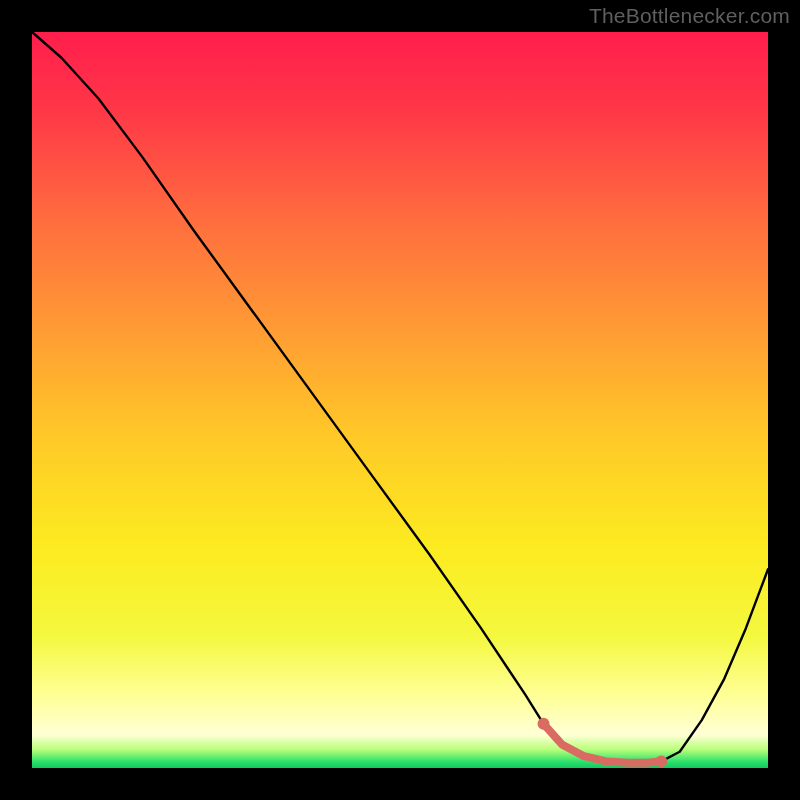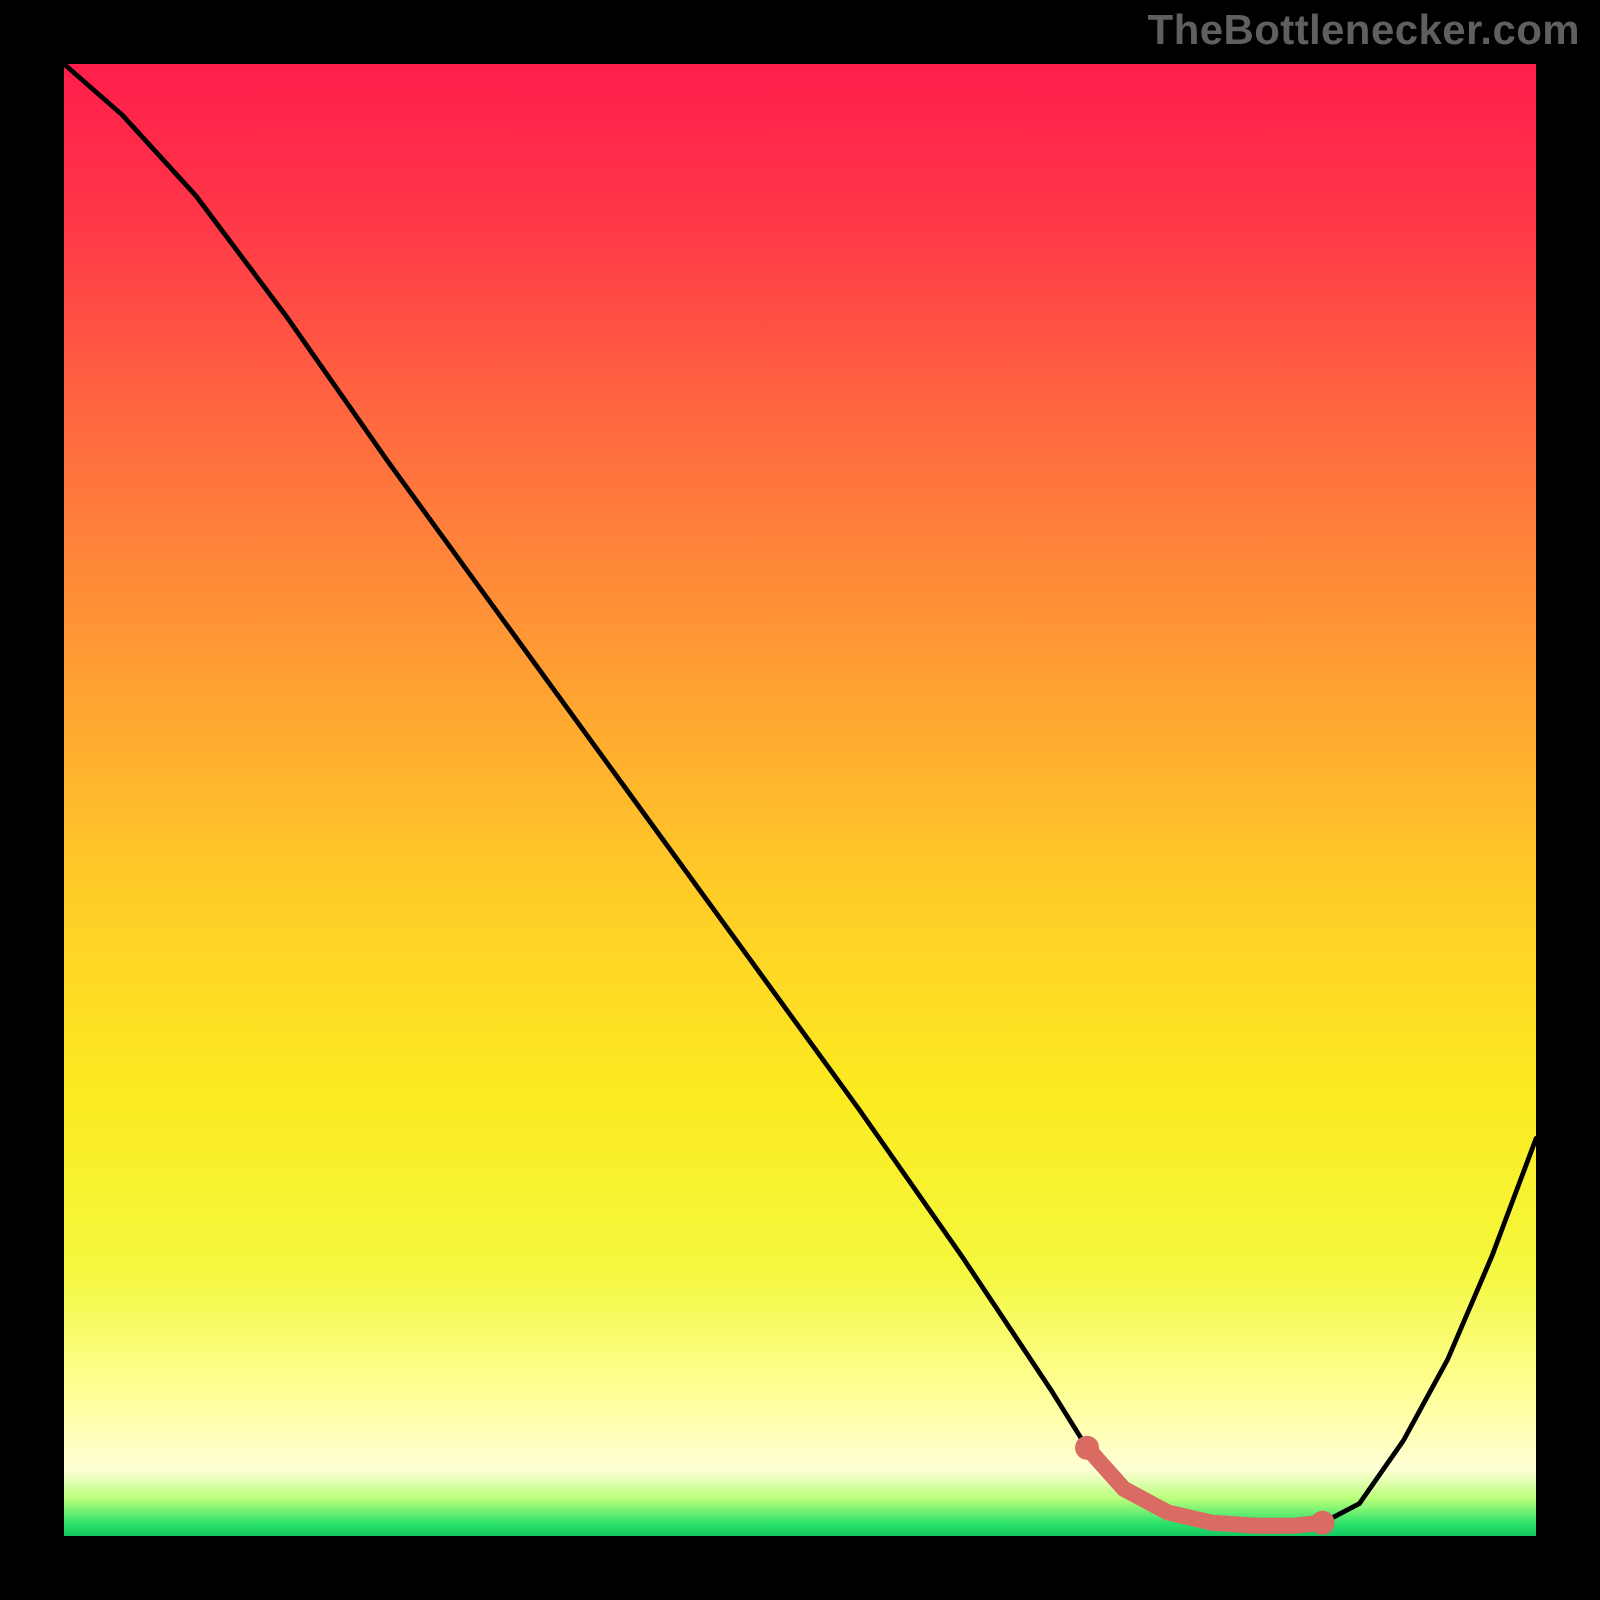--- a/index.html
+++ b/index.html
@@ -16,21 +16,21 @@
     width: 800px;
     height: 800px;
     background: #000;
   }
   .watermark {
     position: absolute;
     top: 4px;
     right: 10px;
     color: #5f5f5f;
     font-size: 21px;
-    font-weight: 700;
+    font-weight: 400;
     letter-spacing: 0.2px;
     z-index: 10;
   }
   svg {
     position: absolute;
     left: 0;
     top: 0;
   }
 </style>
 </head>

